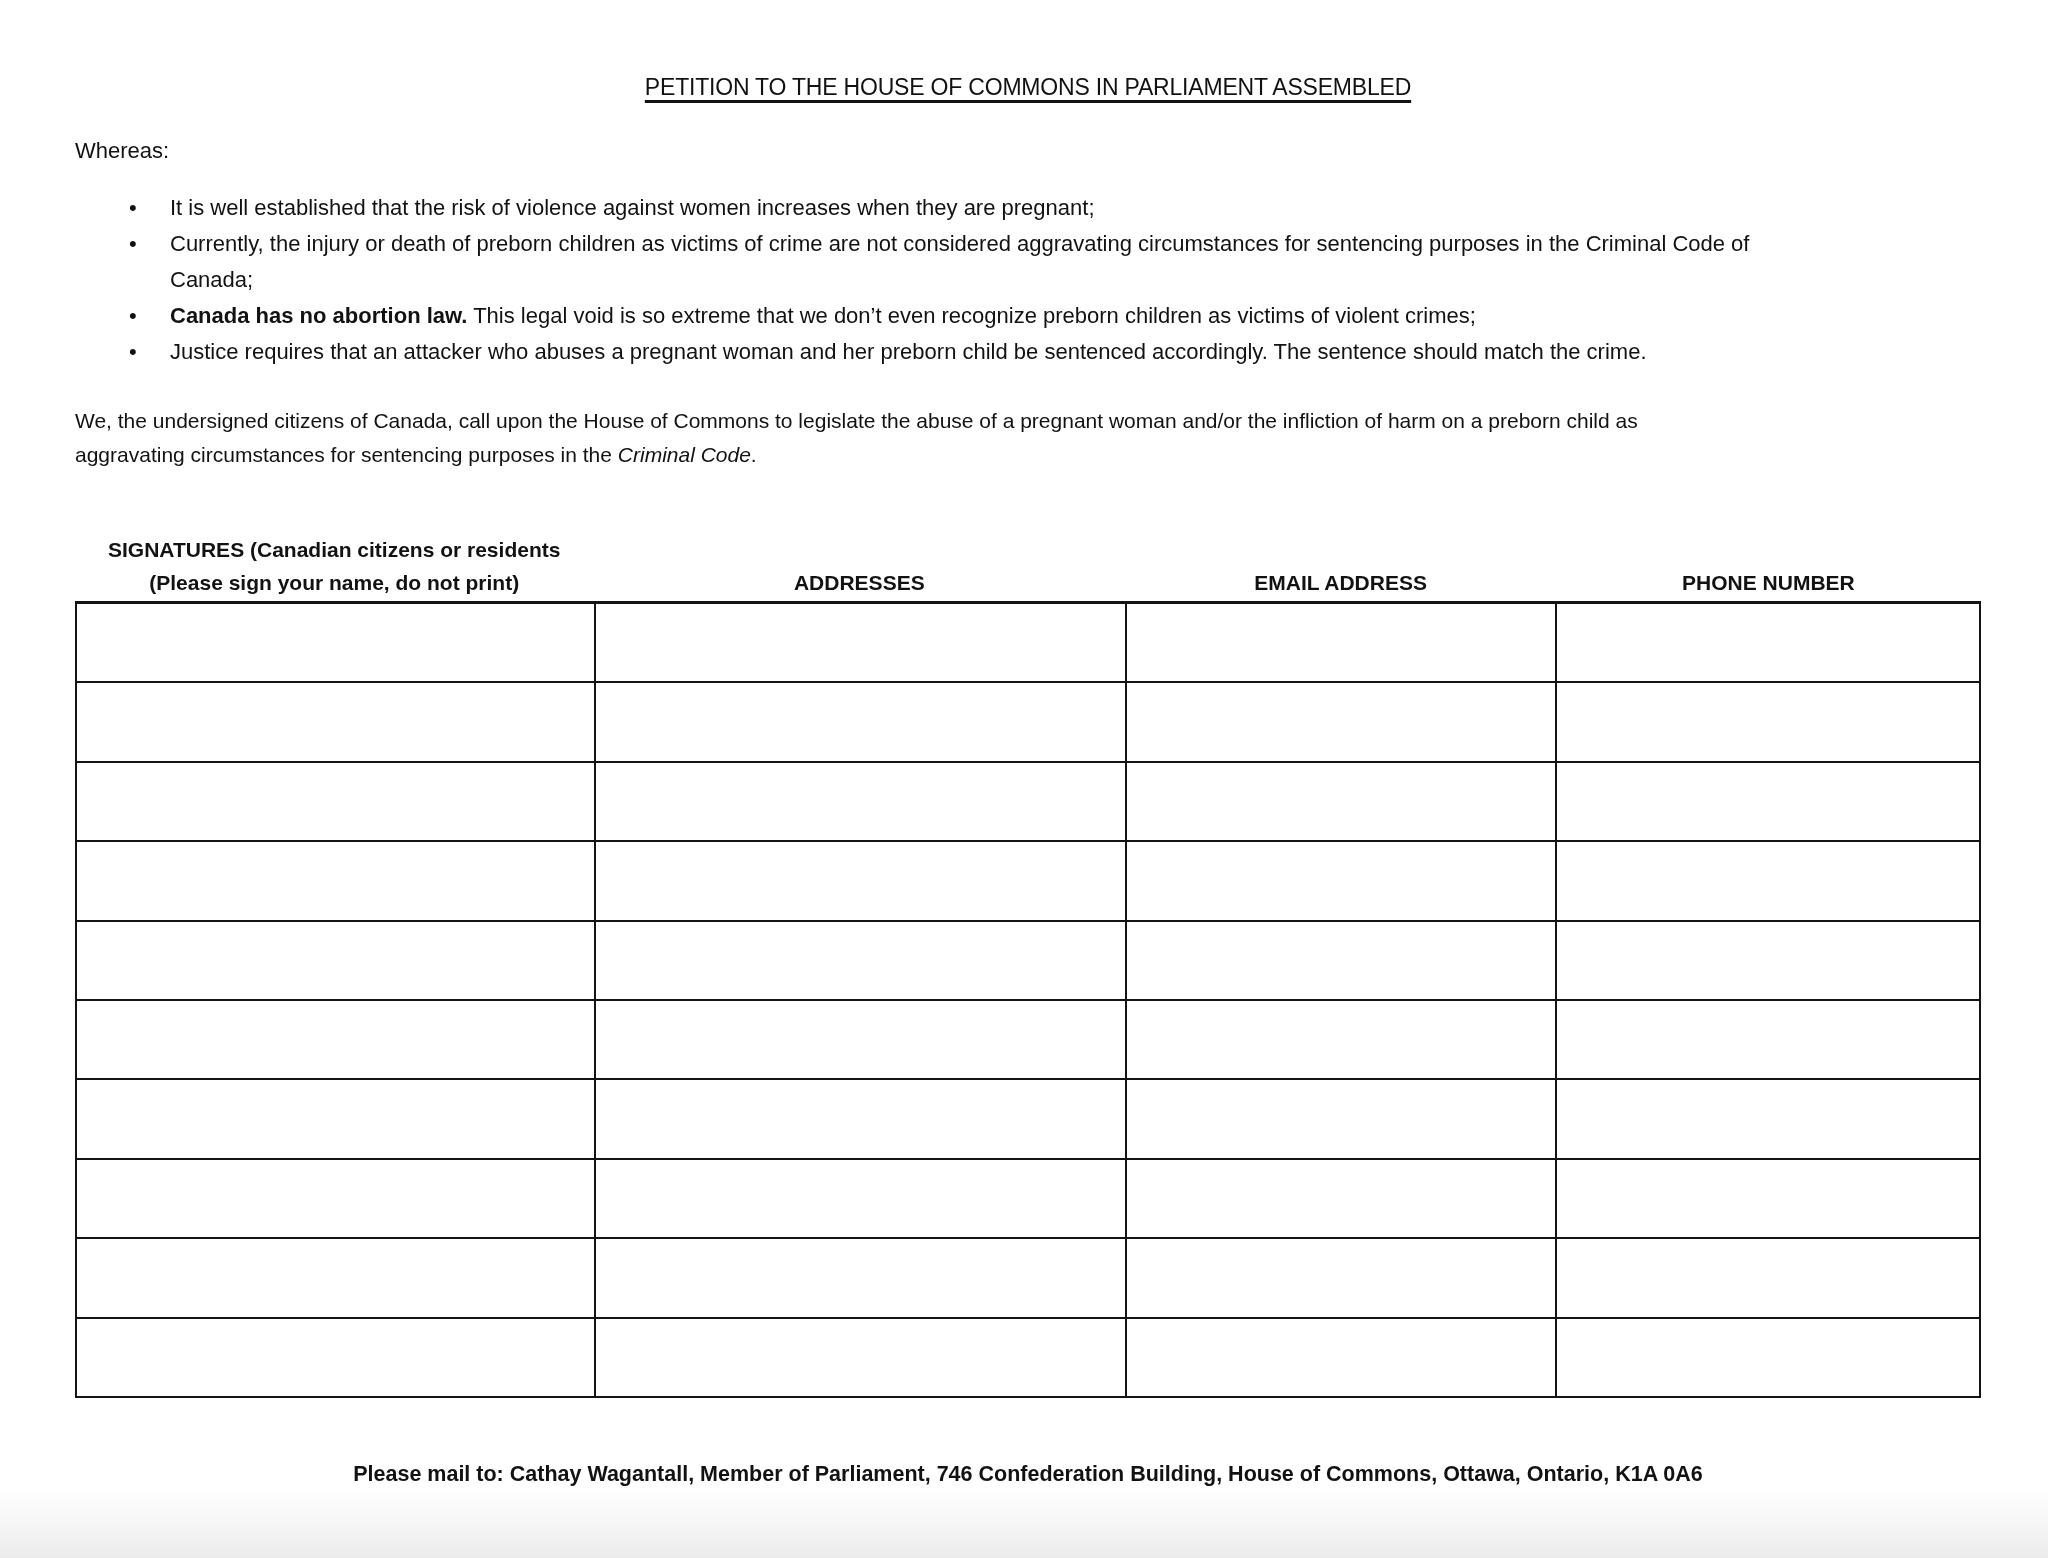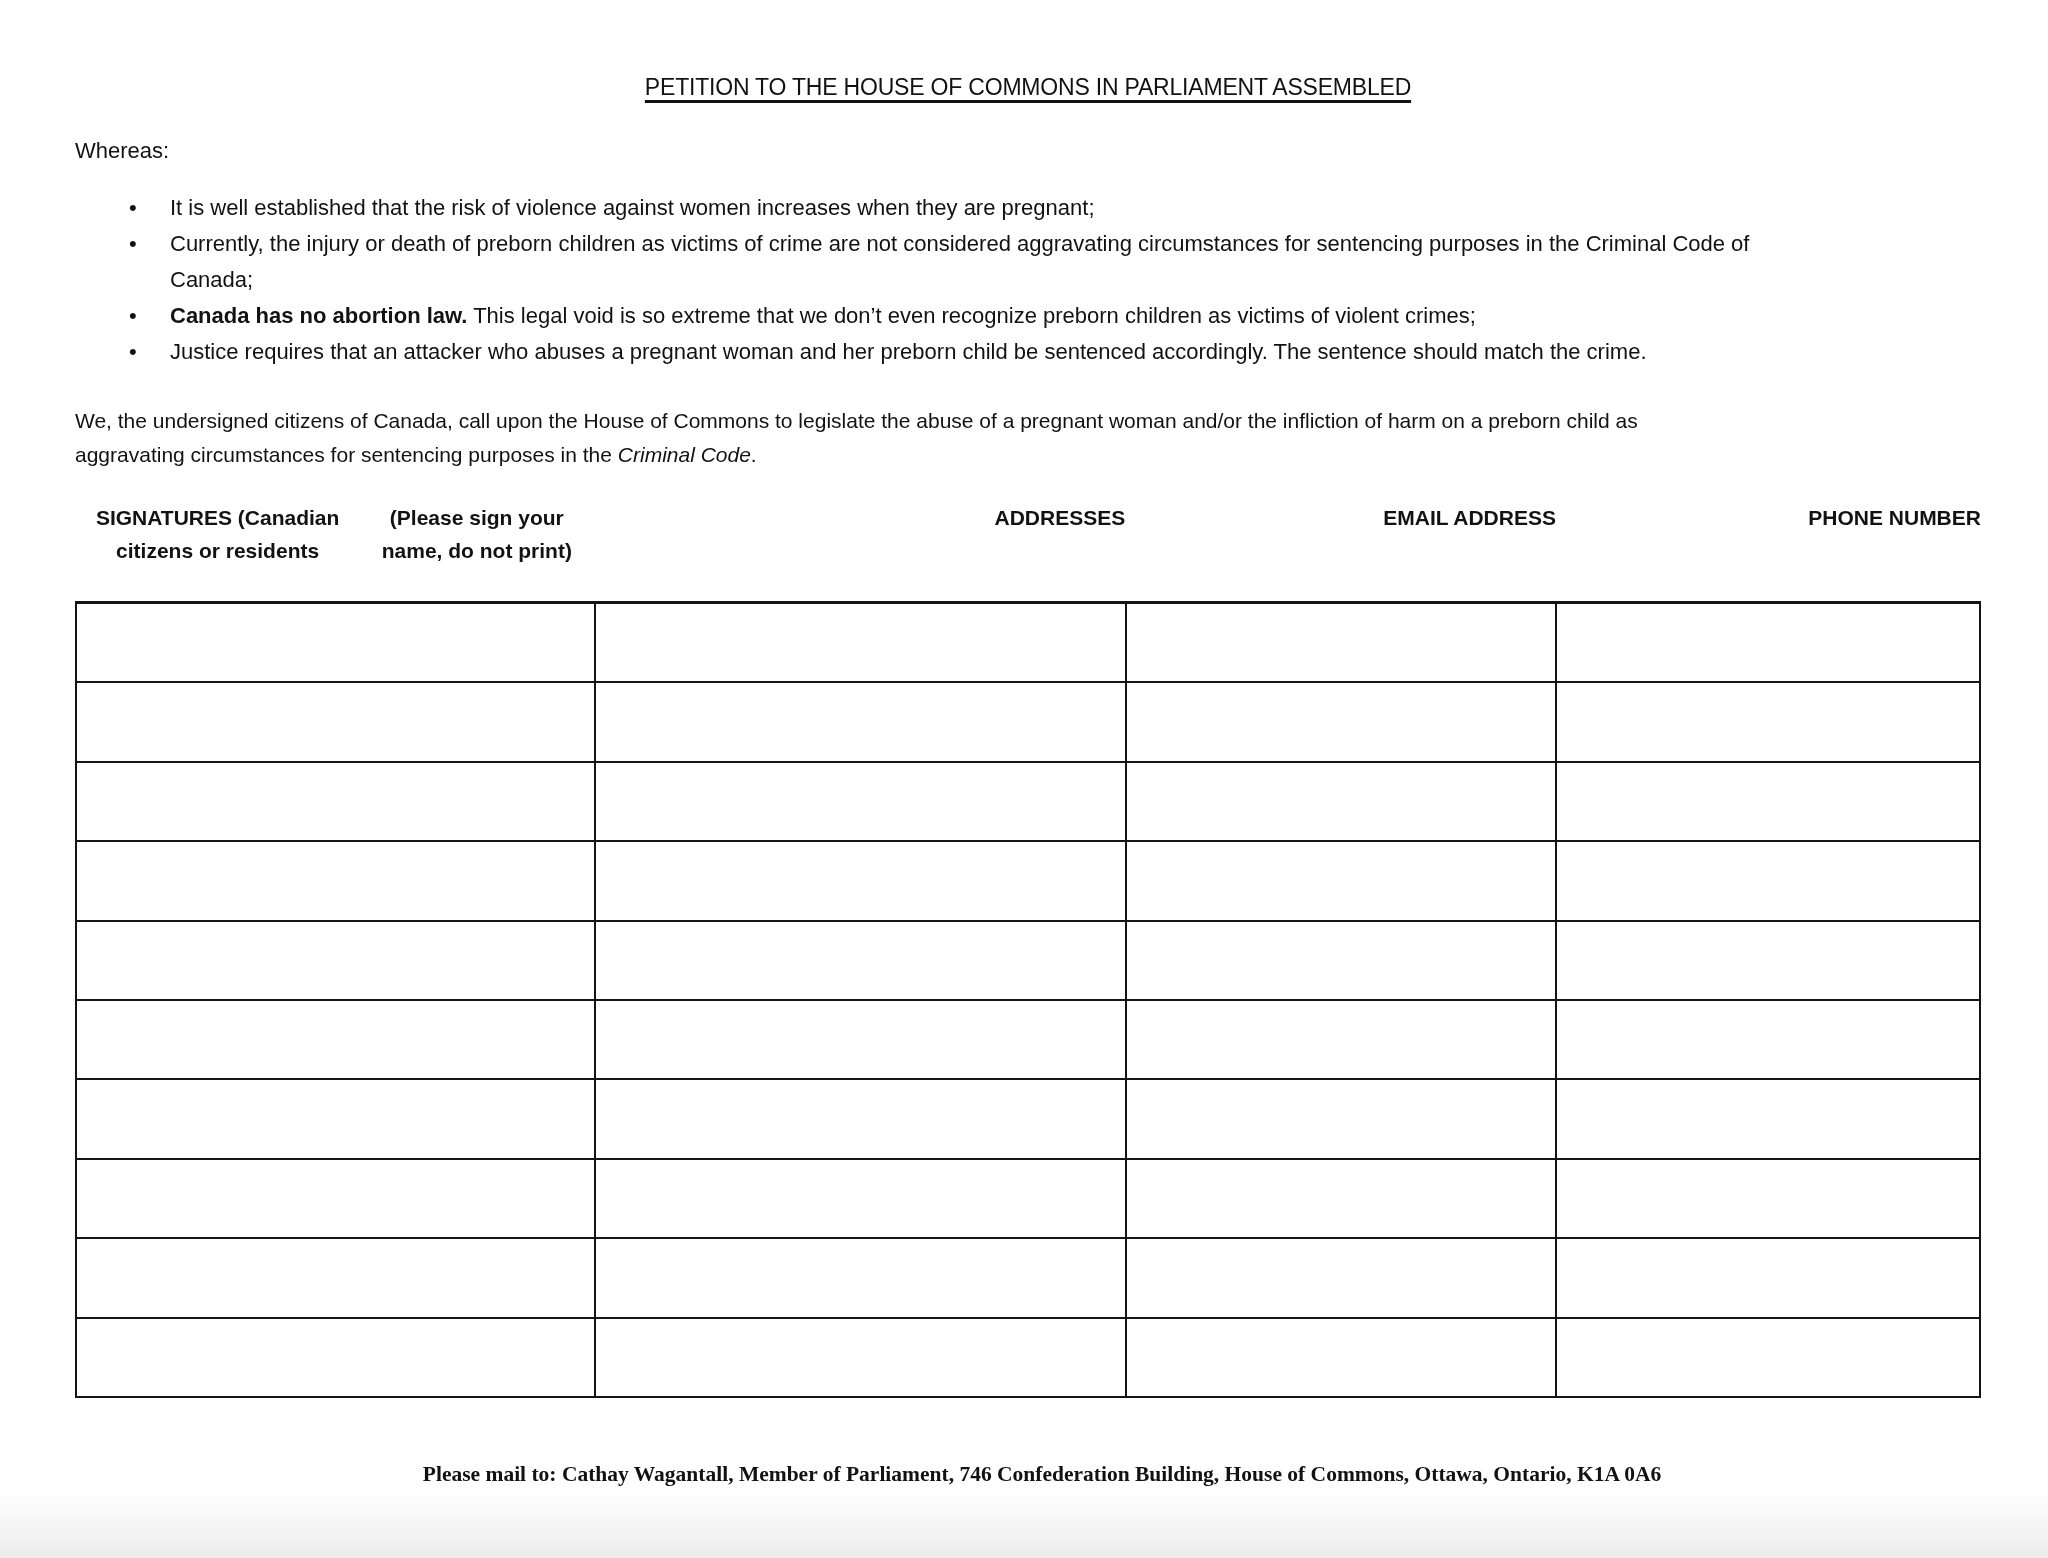--- a/index.html
+++ b/index.html
@@ -48,21 +48,21 @@
   .para {
     position:absolute; top:404px; left:75px; width:1900px;
     font-size:21px; line-height:34px;
   }
 
   .thead {
     position:absolute; top:501px; left:75px; width:1906px; height:100px;
     display:flex;
   }
   .hc {
-    display:flex; flex-direction:row;
+    display:flex; flex-direction:column;
     justify-content:flex-end;
     text-align:center;
     font-weight:700; font-size:21px; line-height:33px;
     padding-bottom:2px;
   }
   .c1 { width:27.2%; }
   .c2 { width:27.9%; }
   .c3 { width:22.6%; }
   .c4 { width:22.3%; }
 
@@ -72,23 +72,23 @@
     border-top-width:3px;
     display:flex; flex-direction:column;
     background:#fff;
   }
   .trow { flex:1; display:flex; }
   .trow + .trow { border-top:2px solid #141414; }
   .tcell { height:100%; }
   .tcell + .tcell { border-left:2px solid #141414; }
 
   .footer {
-    position:absolute; top:1462px; left:89px; width:1906px;
+    position:absolute; top:1462px; left:75px; width:1906px;
     text-align:center;
-    font-size:21.5px; font-weight:700;font-family:Liberation Serif, serif;
+    font-size:21.5px; font-weight:700;
   }
 
   .page-edge {
     position:absolute; left:0; right:0; bottom:0; height:70px;
     background:linear-gradient(to bottom,
       rgba(0,0,0,0) 0%,
       rgba(0,0,0,0.045) 60%,
       rgba(0,0,0,0.08) 100%);
     pointer-events:none;
   }

